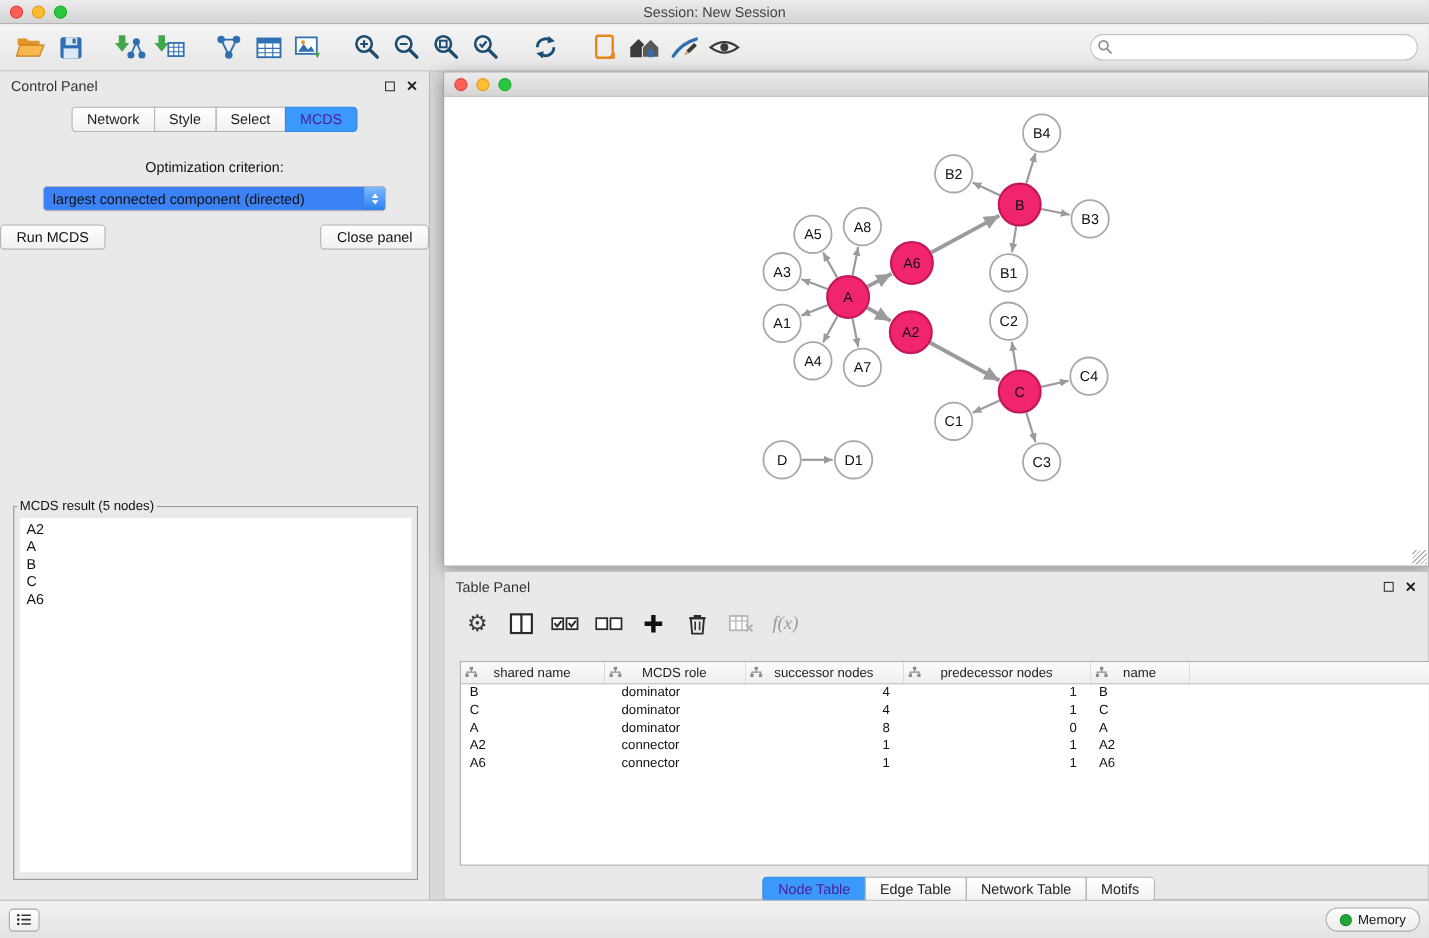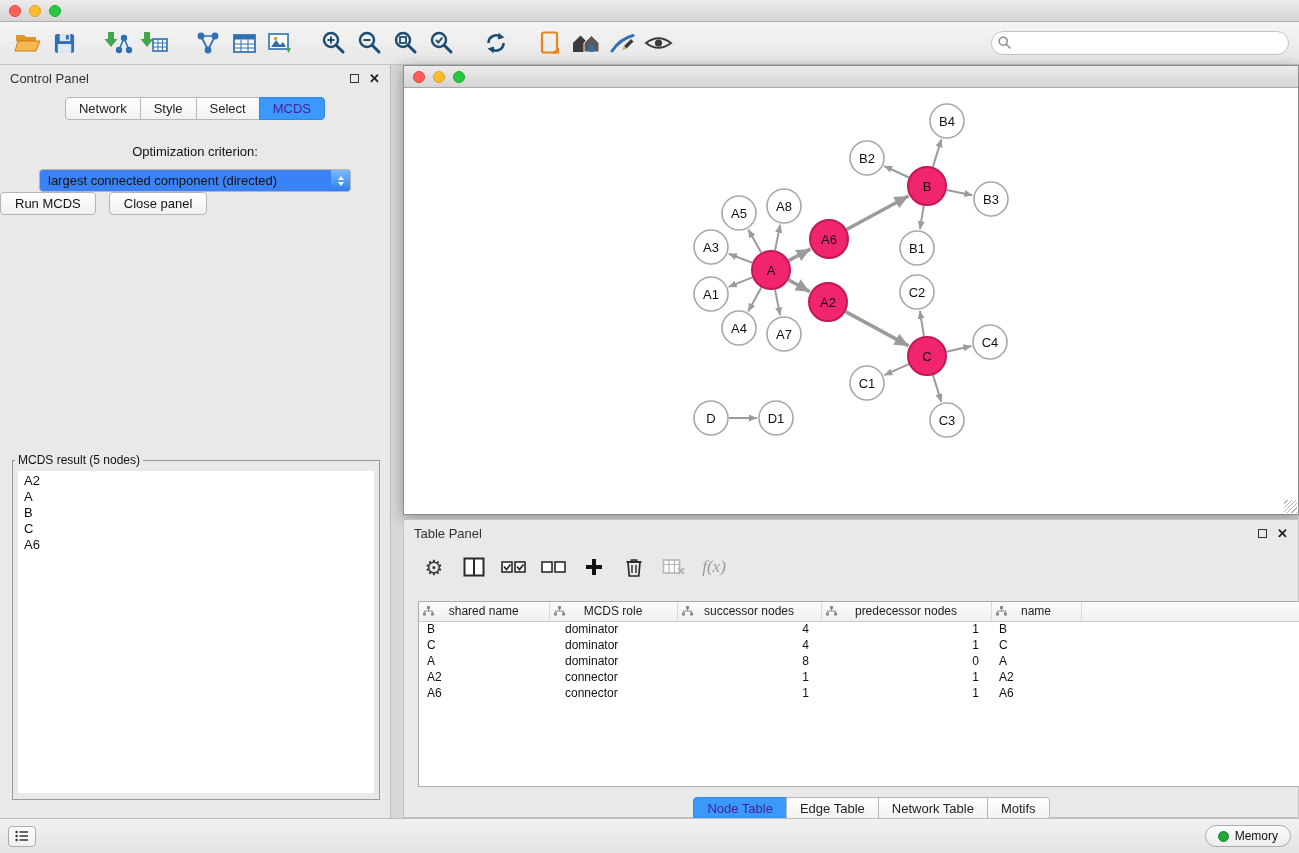--- a/index.html
+++ b/index.html
@@ -51,21 +51,21 @@
     background:#3b82f6; border:1px solid #b5b5b5; border-radius:4px;
     display:flex; align-items:center; cursor:pointer; }
   .dropdown-text { flex:1; font-size:13px; padding-left:8px; color:#111;
     white-space:nowrap; overflow:hidden; }
   .dropdown-stepper { width:19px; height:21px; border-radius:0 3px 3px 0;
     background:linear-gradient(#7db9fd,#2d7ff0); display:flex; flex-direction:column;
     align-items:center; justify-content:center; gap:2px; }
   .chev { width:0; height:0; }
   .chev.up   { border-left:3.5px solid transparent; border-right:3.5px solid transparent; border-bottom:4.5px solid #fff; }
   .chev.down { border-left:3.5px solid transparent; border-right:3.5px solid transparent; border-top:4.5px solid #fff; }
-  .btn-row { display:flex; justify-content:flex-start; gap:13px; }
+  .btn-row { display:flex; justify-content:space-between; gap:13px; margin-top:12px; }
   .push-btn { background:linear-gradient(#ffffff,#f0f0f0); border:1px solid #b5b5b5;
     border-radius:4px; padding:3px 14px; font-size:13px; color:#111; cursor:pointer;
     font-family:"Liberation Sans", sans-serif; }
   .result-fieldset { position:absolute; left:12px; right:10px; top:388px; bottom:18px;
     border:1px solid #9a9a9a; background:#e9e9e9; }
   .result-fieldset legend { font-size:12px; color:#111; padding:0 3px; margin-left:2px; }
   .result-list { position:absolute; left:5px; right:5px; top:4px; bottom:6px;
     background:#fff; overflow:auto; padding:2px 0 0 6px; }
   .result-item { font-size:13px; line-height:16px; color:#111; }
 
@@ -116,20 +116,21 @@
 <body>
 
 <div class="app">
 
   <div class="titlebar">
     <div class="traffic">
       <span class="tl red"></span>
       <span class="tl yellow"></span>
       <span class="tl green"></span>
     </div>
+    <div class="win-title">Session: New Session</div>
   </div>
 
   <div class="toolbar">
     <button class="tb-btn">
       <svg width="28" height="22" viewBox="0 0 28 22">
         <path d="M2,3 h8 l2,2 h10 v4 H2 z" fill="#e2952b"></path>
         <path d="M4,9 h22 l-4,10 H1 z" fill="#f6b84f" stroke="#c47f17" stroke-width="1"></path>
       </svg>
     </button>
     <button class="tb-btn">

